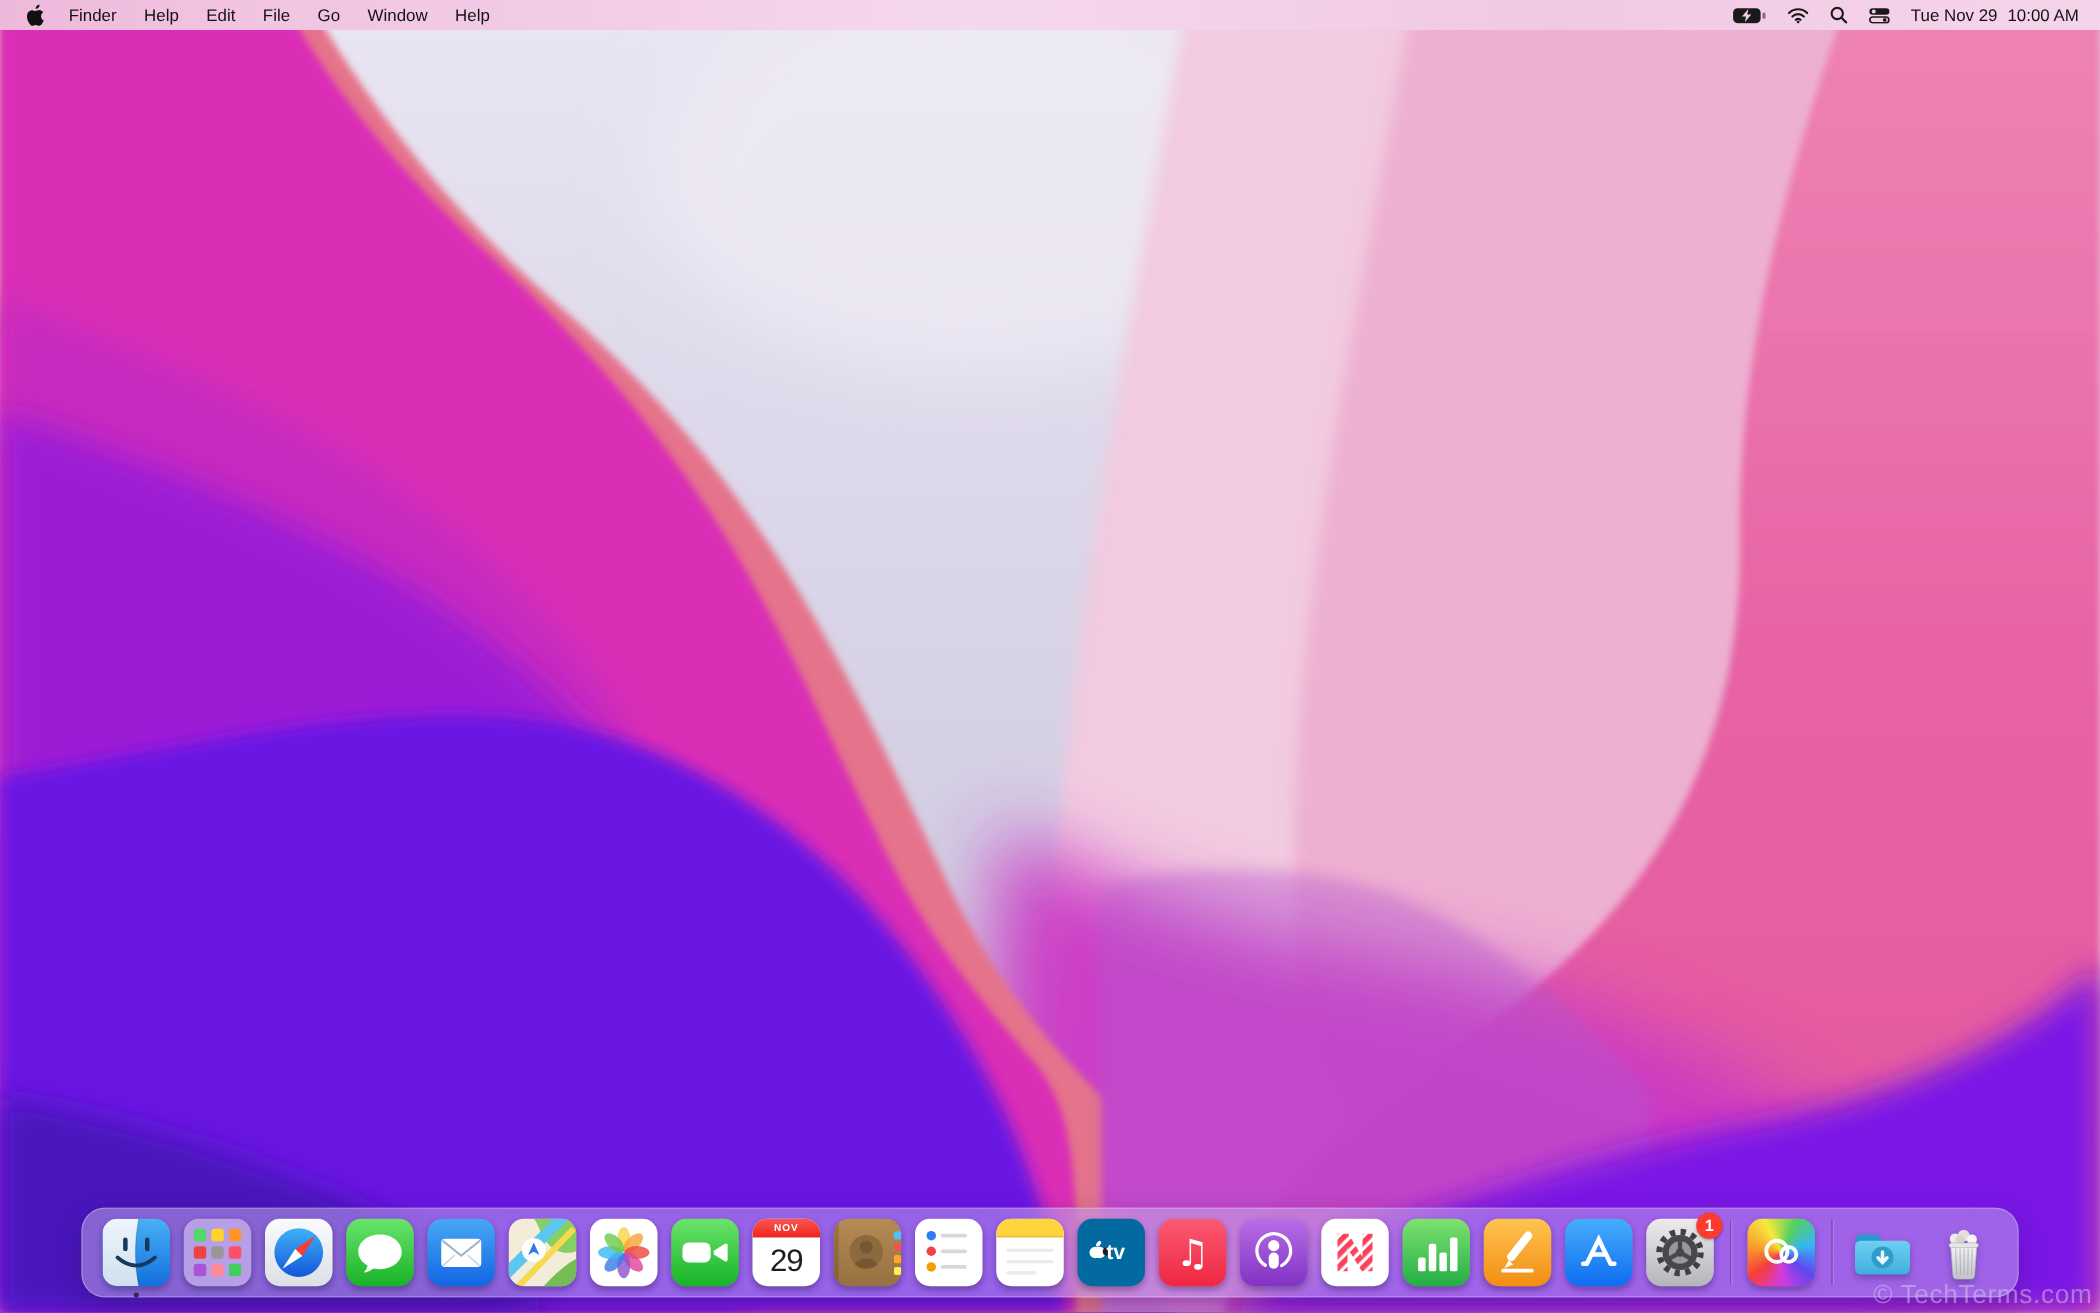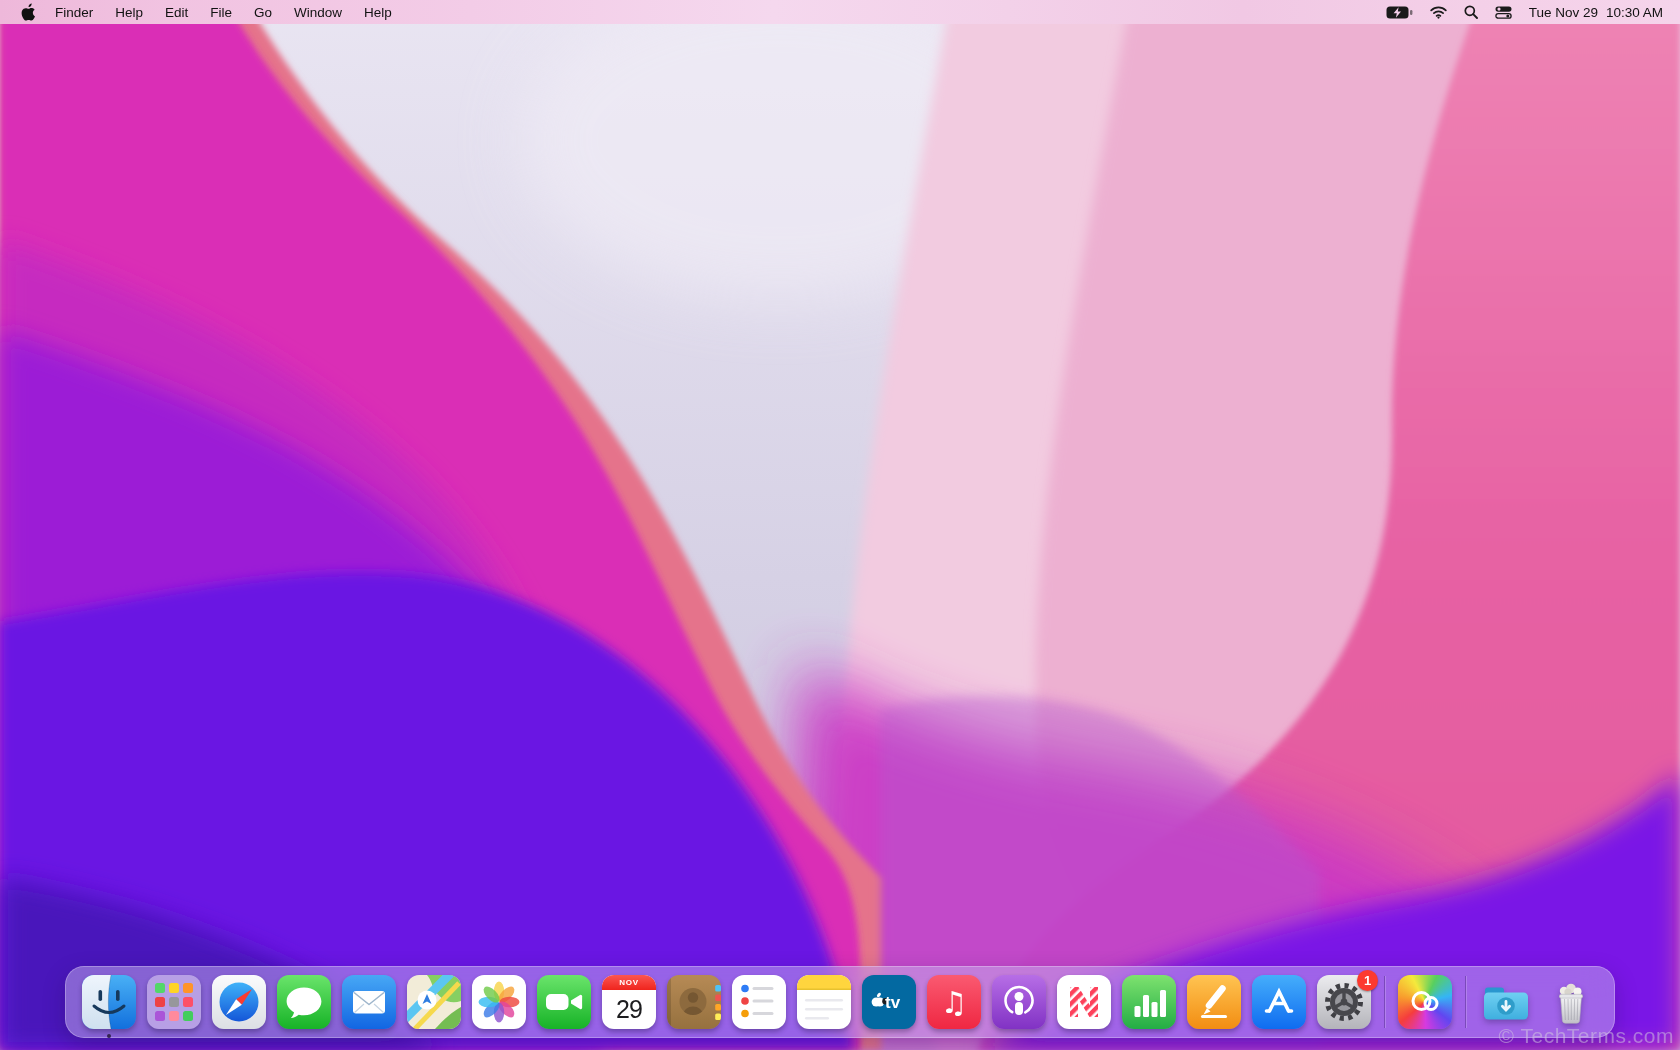--- a/index.html
+++ b/index.html
@@ -143,21 +143,21 @@
     <div class="mb-status">
       <svg width="17" height="13" viewBox="0 0 17 13">
         <rect x="0.5" y="0.5" width="16" height="5.2" rx="2.6" fill="#1a1a1a"></rect>
         <circle cx="4" cy="3.1" r="1.6" fill="#f3cde8"></circle>
         <rect x="0.9" y="7.6" width="15.2" height="4.6" rx="2.3" fill="none" stroke="#1a1a1a" stroke-width="1.3"></rect>
         <circle cx="12.8" cy="9.9" r="1.5" fill="#1a1a1a"></circle>
       </svg>
     </div>
     <div class="clock">
       <span>Tue Nov 29</span>
-      <span>10:30 AM</span>
+      <span>10:00 AM</span>
     </div>
   </div>
 </div>
 
 <div class="dock">
     <div class="dock-item">
       <div class="ai" style="background:linear-gradient(180deg,#49b0f5,#1270dd)">
  <svg viewBox="0 0 54 54">
   <defs>
             <linearGradient id="gfin" x1="0" y1="0" x2="0" y2="1">

